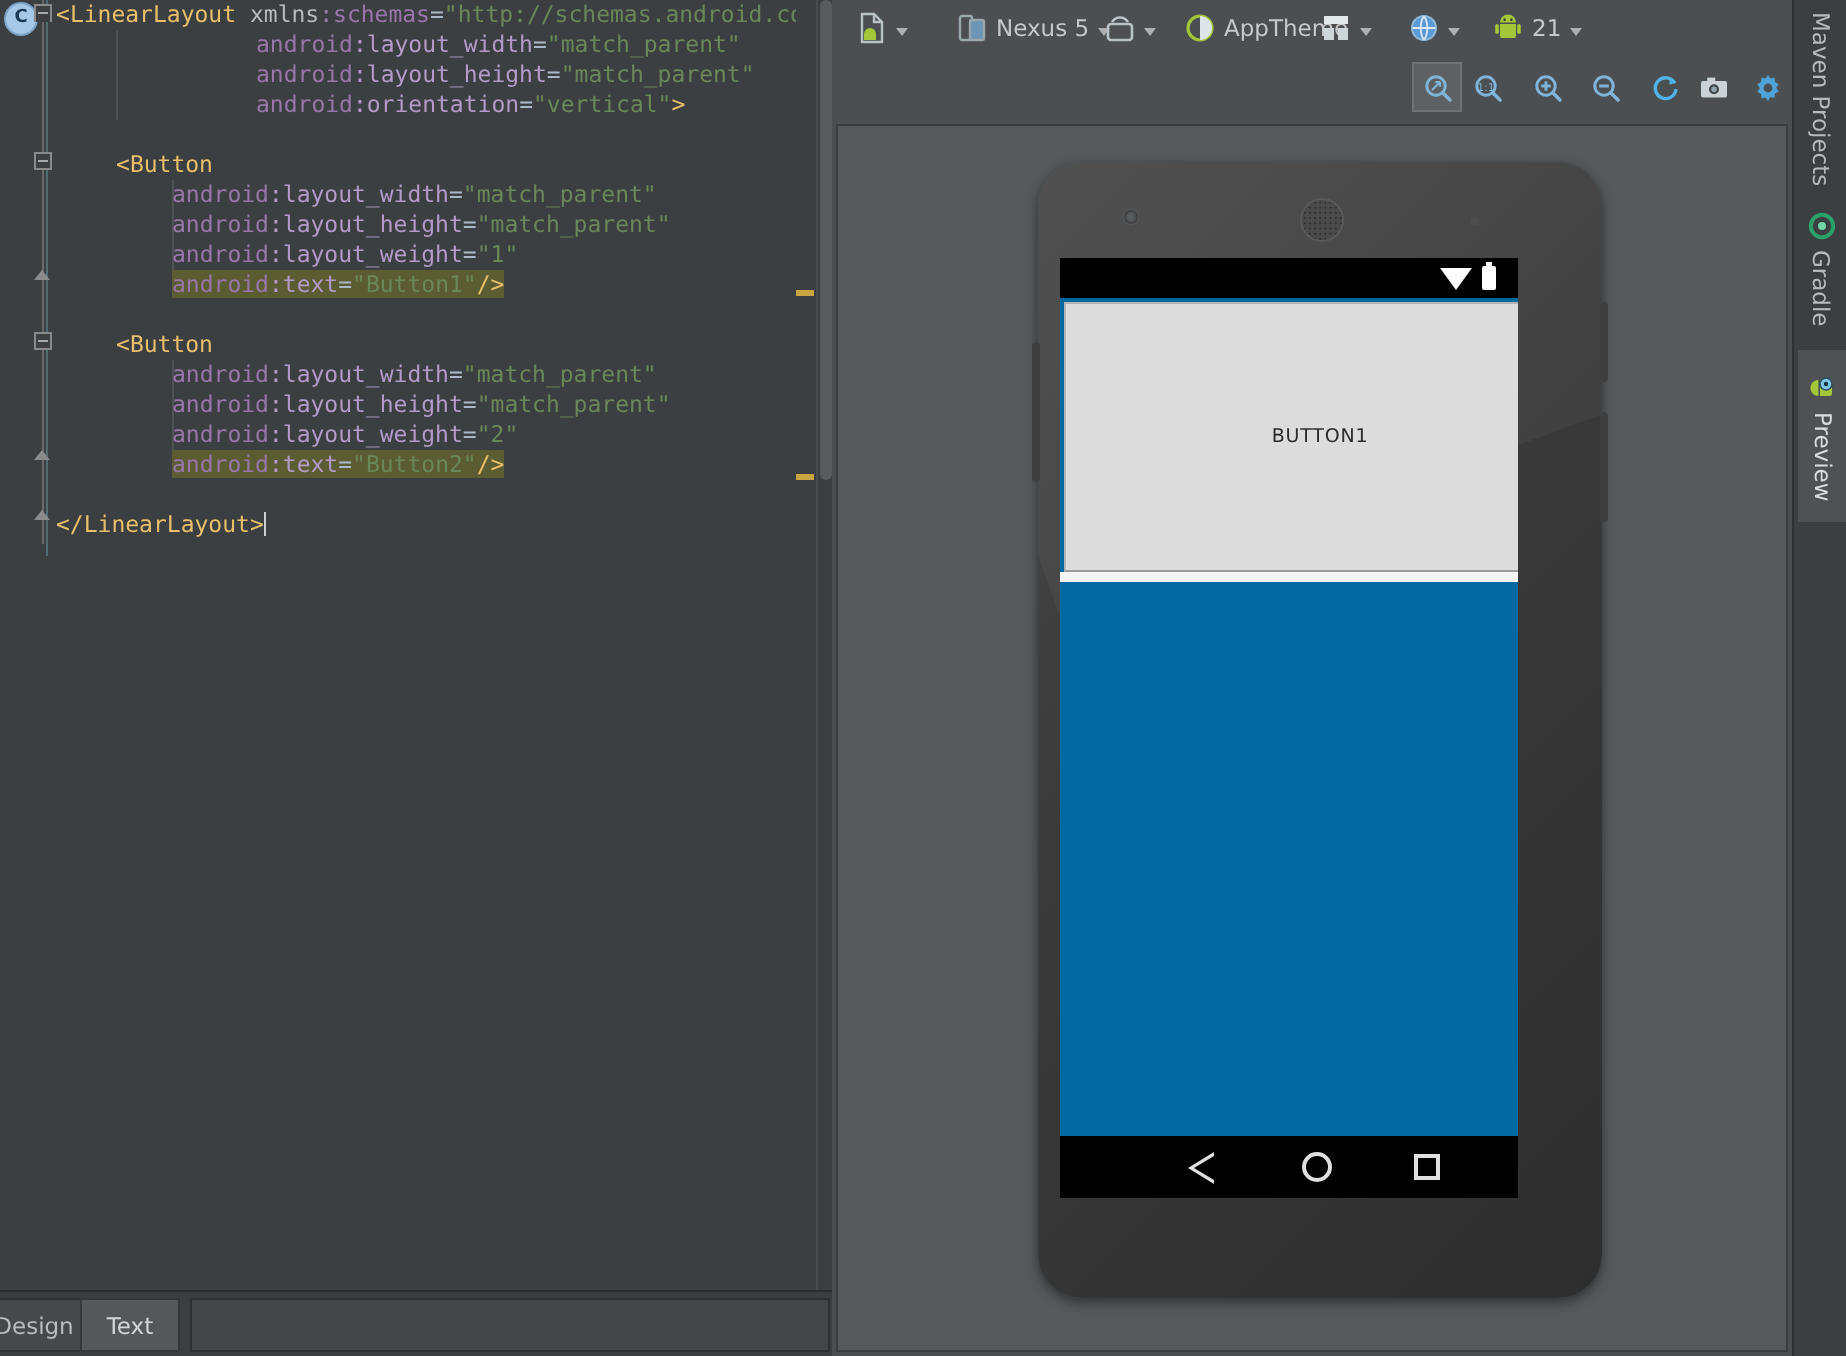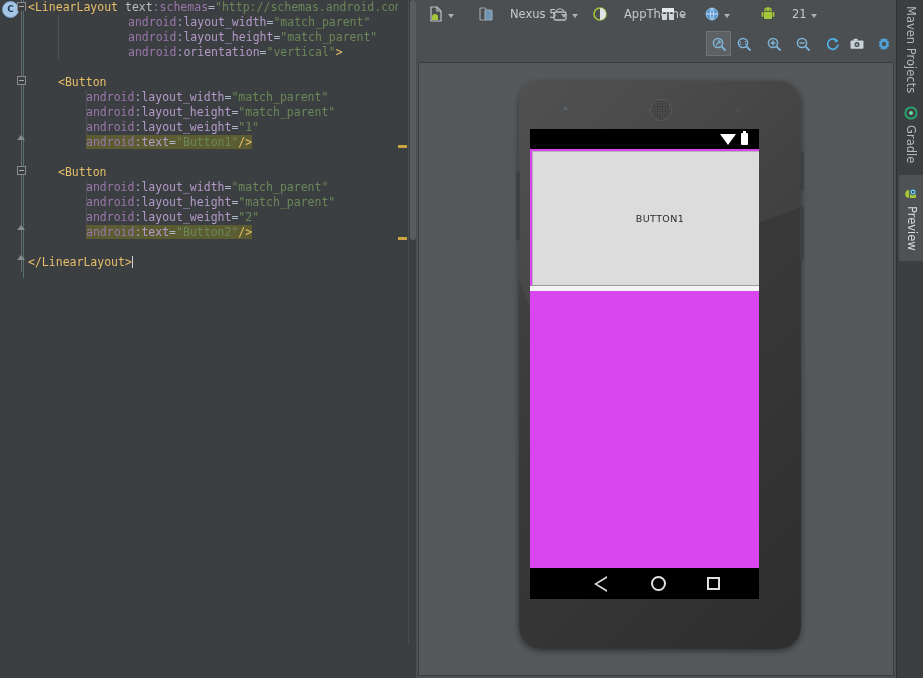--- a/index.html
+++ b/index.html
@@ -68,21 +68,21 @@
     font-size:11.5px;color:#bbbbbb;text-align:center;box-sizing:border-box;
     border:1px solid #2e3032;background:#46494b;
   }
   .btab.active{background:#54585a;color:#d6d6d6;border-color:#35383a;}
   .btab-filler{position:absolute;left:95px;top:3px;width:320px;height:27px;background:#434648;border:1px solid #2e3032;box-sizing:border-box;}
 
   
   .preview-pane{position:absolute;left:416px;top:0;width:480px;height:678px;background:#4b4f51;}
   .pv-toolbar{position:absolute;left:0;top:0;width:480px;height:28px;background:#4b4f51;}
   .tb-item{position:absolute;top:4px;height:20px;display:flex;align-items:center;}
-  .tb-label{font-size:11.5px;color:#c8c8c8;margin-left:16px;white-space:nowrap;}
+  .tb-label{font-size:11.5px;color:#c8c8c8;margin-left:4px;white-space:nowrap;}
   .tb-caret{width:0;height:0;border-left:3.5px solid transparent;border-right:3.5px solid transparent;border-top:4px solid #b0b0b0;margin-left:4px;margin-top:3px;}
 
   .pv-toolbar2{position:absolute;left:0;top:28px;width:480px;height:32px;background:#4b4f51;}
   .zbtn{position:absolute;top:3px;width:25px;height:25px;}
   .zbtn.sel{background:#5d6163;border:1px solid #6f7375;box-sizing:border-box;}
 
   .pv-canvas{
     position:absolute;left:2px;top:62px;width:476px;height:614px;
     background:#55595b;border:1px solid #3a3d3f;box-sizing:border-box;
   }
@@ -116,21 +116,21 @@
   .sensor1{position:absolute;left:216px;top:27px;width:5px;height:5px;border-radius:50%;background:#4c4c4c;}
   .sensor2{position:absolute;left:231px;top:28px;width:4px;height:4px;border-radius:50%;background:#464646;}
 
   .screen{position:absolute;left:11px;top:48px;width:229px;height:470px;background:#000;overflow:hidden;}
   .statusbar{position:relative;width:260px;height:20px;background:#000;}
   .sb-time{position:absolute;right:5px;top:3px;font-size:11px;color:#fff;font-family:"DejaVu Sans",sans-serif;}
   .sb-batt{position:absolute;right:42px;top:4px;width:7px;height:12px;background:#fff;border-radius:1px;}
   .sb-batt:before{content:"";position:absolute;left:2px;top:-2px;width:3px;height:2px;background:#fff;}
   .sb-wifi{position:absolute;right:54px;top:5px;width:0;height:0;border-left:8px solid transparent;border-right:8px solid transparent;border-top:11px solid #fff;}
 
-  .app-area{position:relative;width:260px;height:419px;background:#d946ef;padding-left:40px;}
+  .app-area{position:relative;width:260px;height:419px;background:#0369a1;padding-left:40px;}
   .btn-sep{position:absolute;left:0;width:260px;height:5px;background:#f4f4f4;}
   .m-button{
     position:absolute;left:2px;width:256px;box-sizing:border-box;
     background:#dcdcdc;border:1px solid #b4b4b4;border-bottom-color:#9b9b9b;
     display:flex;align-items:center;justify-content:center;
     font-size:9.5px;color:#2b2b2b;letter-spacing:.4px;
     font-family:"DejaVu Sans","Liberation Sans",sans-serif;
   }
   .navbar{position:relative;width:260px;height:31px;background:#000;}
   .nav-back-in{position:absolute;left:64px;top:8px;width:0;height:0;border-top:8px solid transparent;border-bottom:8px solid transparent;border-right:13px solid #e0e0e0;}
@@ -170,21 +170,21 @@
       <div class="fold-box" style="top:166px;"></div>
       <div class="fold-arrow up" style="top:225px;"></div>
       <div class="fold-arrow up" style="top:255px;"></div>
     </div>
 
     <div class="indent-guide" style="left:58px;top:15px;height:45px;"></div>
     <div class="indent-guide" style="left:86px;top:90px;height:53px;"></div>
     <div class="indent-guide" style="left:86px;top:180px;height:53px;"></div>
 
     <div class="code-area" id="code-area">
-        <div class="code-line" style="top: 0px; left: 0px;"><span class="tok-punct">&lt;</span><span class="tok-tag">LinearLayout</span><span class="tok-attr"> </span><span class="tok-attr">text</span><span class="tok-ns">:schemas</span><span class="tok-eq">=</span><span class="tok-val">"http://schemas.android.com</span></div>
+        <div class="code-line" style="top: 0px; left: 0px;"><span class="tok-punct">&lt;</span><span class="tok-tag">LinearLayout</span><span class="tok-attr"> </span><span class="tok-attr">xmlns</span><span class="tok-ns">:schemas</span><span class="tok-eq">=</span><span class="tok-val">"http://schemas.android.com</span></div>
         <div class="code-line" style="top: 15px; left: 100px;"><span class="tok-attrname">android</span><span class="tok-attrname2">:layout_width</span><span class="tok-eq">=</span><span class="tok-val">"match_parent"</span></div>
         <div class="code-line" style="top: 30px; left: 100px;"><span class="tok-attrname">android</span><span class="tok-attrname2">:layout_height</span><span class="tok-eq">=</span><span class="tok-val">"match_parent"</span></div>
         <div class="code-line" style="top: 45px; left: 100px;"><span class="tok-attrname">android</span><span class="tok-attrname2">:orientation</span><span class="tok-eq">=</span><span class="tok-val">"vertical"</span><span class="tok-punct">&gt;</span></div>
         <div class="code-line" style="top: 60px; left: 0px;"></div>
         <div class="code-line" style="top: 75px; left: 30px;"><span class="tok-punct">&lt;</span><span class="tok-tag">Button</span></div>
         <div class="code-line" style="top: 90px; left: 58px;"><span class="tok-attrname">android</span><span class="tok-attrname2">:layout_width</span><span class="tok-eq">=</span><span class="tok-val">"match_parent"</span></div>
         <div class="code-line" style="top: 105px; left: 58px;"><span class="tok-attrname">android</span><span class="tok-attrname2">:layout_height</span><span class="tok-eq">=</span><span class="tok-val">"match_parent"</span></div>
         <div class="code-line" style="top: 120px; left: 58px;"><span class="tok-attrname">android</span><span class="tok-attrname2">:layout_weight</span><span class="tok-eq">=</span><span class="tok-val">"1"</span></div>
         <div class="code-line" style="top: 135px; left: 58px;"><span class="tok-attrname hl-warn">android</span><span class="tok-attrname2 hl-warn">:text</span><span class="tok-eq hl-warn">=</span><span class="tok-val hl-warn">"Button1"</span><span class="tok-punct hl-warn">/&gt;</span></div>
         <div class="code-line" style="top: 150px; left: 0px;"></div>
@@ -200,20 +200,25 @@
     <div class="right-margin" id="warn-margin">
         <div class="warn-mark" style="top: 145px;"></div>
         <div class="warn-mark" style="top: 237px;"></div>
       </div>
 
     <div class="edge-scroll">
       <div class="edge-scroll-thumb"></div>
     </div>
   </div>
 
+  <div class="bottom-tabs">
+    <div class="btab" id="tab-design" style="left:-14px;width:62px;">Design</div>
+    <div class="btab active" id="tab-text" style="left:40px;width:50px;">Text</div>
+    <div class="btab-filler"></div>
+  </div>
 
   <div class="preview-pane">
 
     <div class="pv-toolbar" id="pv-toolbar">
         <div class="tb-item" style="left: 12px;">
           <span style="display: inline-flex; align-items: center; justify-content: center; width: 16px; height: 16px;">
             <svg width="16" height="16" viewBox="0 0 16 16">
               <path d="M3 1h6l4 4v10H3z" fill="none" stroke="#b9c2c7" stroke-width="1.2"></path>
                 <path d="M9 1v4h4" fill="none" stroke="#b9c2c7" stroke-width="1.2"></path>
                 <circle cx="7" cy="11" r="3" fill="#a4c639"></circle>
@@ -262,21 +267,21 @@
         </div>
         <div class="tb-item" style="left: 288px;">
           <span style="display: inline-flex; align-items: center; justify-content: center; width: 16px; height: 16px;">
             <svg width="16" height="16" viewBox="0 0 16 16">
               <circle cx="8" cy="8" r="6" fill="#5b9bd5" stroke="#8fb8d8" stroke-width="1"></circle>
                 <path d="M2.2 8h11.6M8 2.2c2.2 2.5 2.2 9 0 11.6M8 2.2c-2.2 2.5-2.2 9 0 11.6" fill="none" stroke="#d8e7f3" stroke-width=".9"></path>
             </svg>
           </span>
           <span class="tb-caret"></span>
         </div>
-        <div class="tb-item" style="left: 344px; justify-content: space-between;">
+        <div class="tb-item" style="left: 330px; justify-content: space-between;">
           <span style="display: inline-flex; align-items: center; justify-content: center; width: 16px; height: 16px;">
             <svg width="16" height="16" viewBox="0 0 16 16">
               <path d="M4 6h8v6a1 1 0 0 1-1 1H5a1 1 0 0 1-1-1z" fill="#a4c639"></path>
                 <path d="M4 5.2a4 4 0 0 1 8 0z" fill="#a4c639"></path>
                 <rect x="1.6" y="6" width="1.8" height="5" rx=".9" fill="#a4c639"></rect>
                 <rect x="12.6" y="6" width="1.8" height="5" rx=".9" fill="#a4c639"></rect>
                 <circle cx="6.3" cy="3.9" r=".6" fill="#2b2b2b"></circle>
                 <circle cx="9.7" cy="3.9" r=".6" fill="#2b2b2b"></circle>
             </svg>
           </span>

